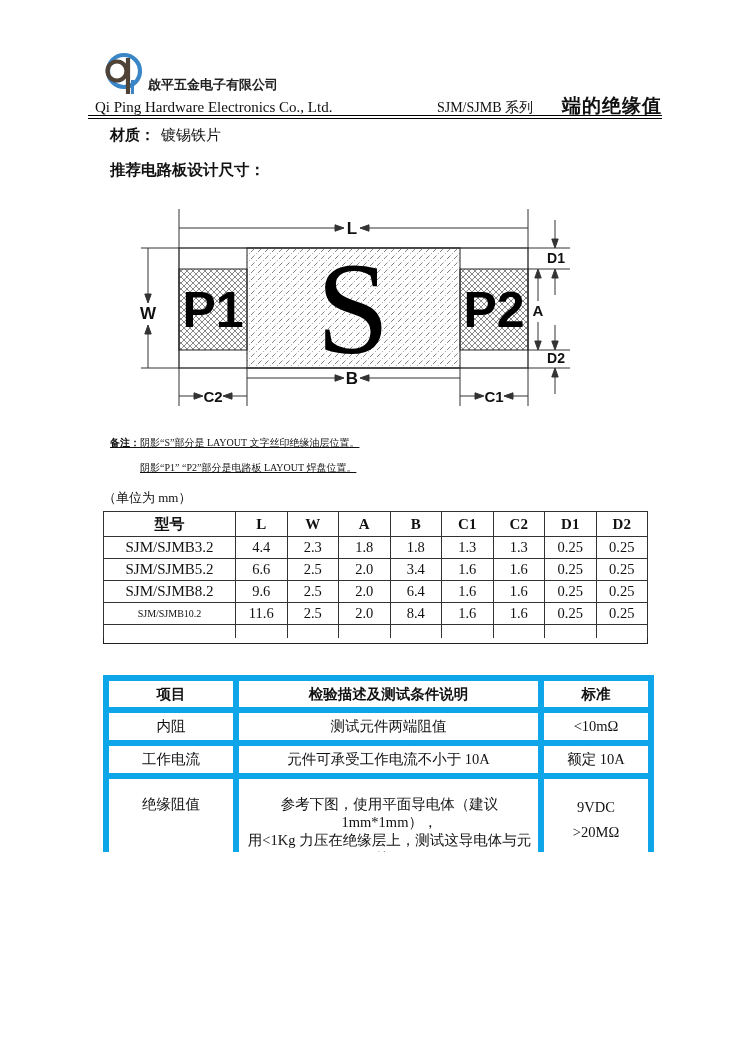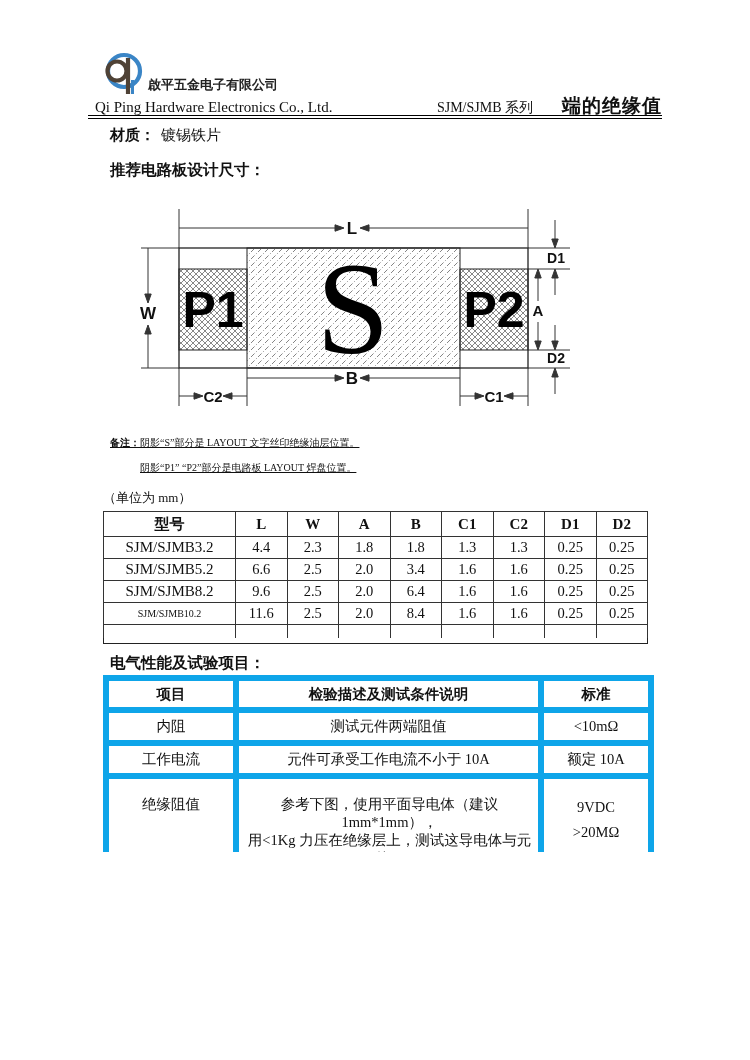--- a/index.html
+++ b/index.html
@@ -256,21 +256,20 @@
           <td></td>
           <td></td>
           <td></td>
           <td></td>
           <td></td>
           <td></td>
     </tr>
   </tbody>
     </table>
 
-  <div class="abs sec-title" style="left:110px; top:653px;">电气性能及试验项目：</div>
 
   <table class="elec abs" style="left:103px; top:675px;">
     <colgroup>
         <col style="width:130px">
         <col style="width:305px">
         <col style="width:110px">
       </colgroup>
     <tbody>
         <tr>
       <th>项目</th>

